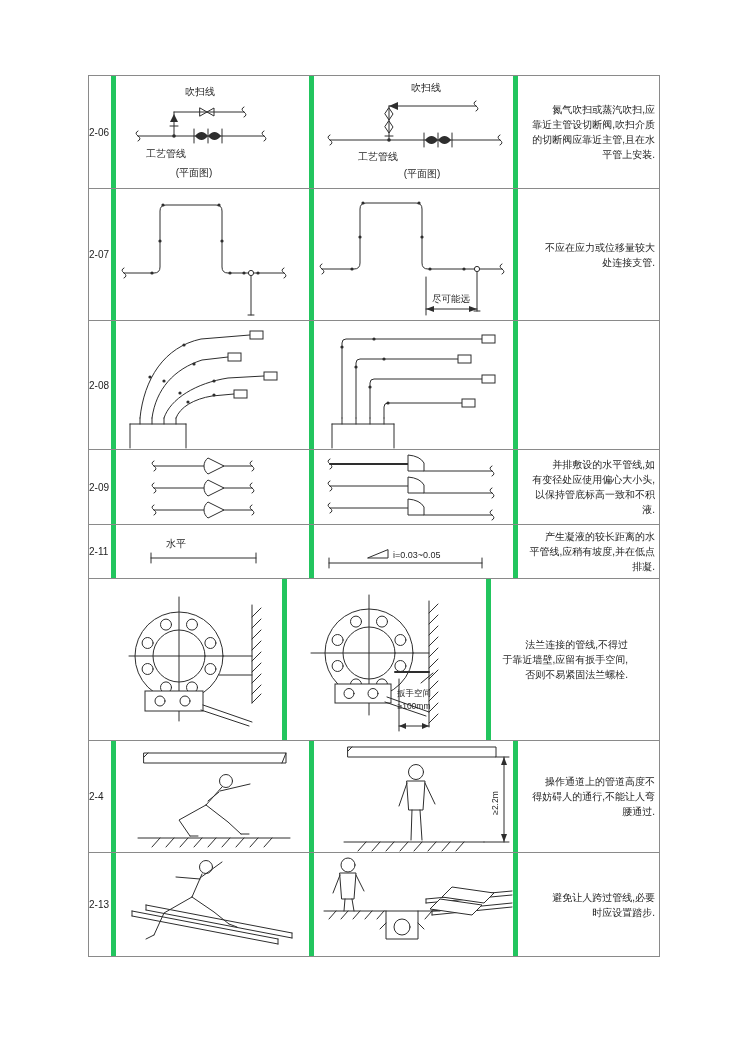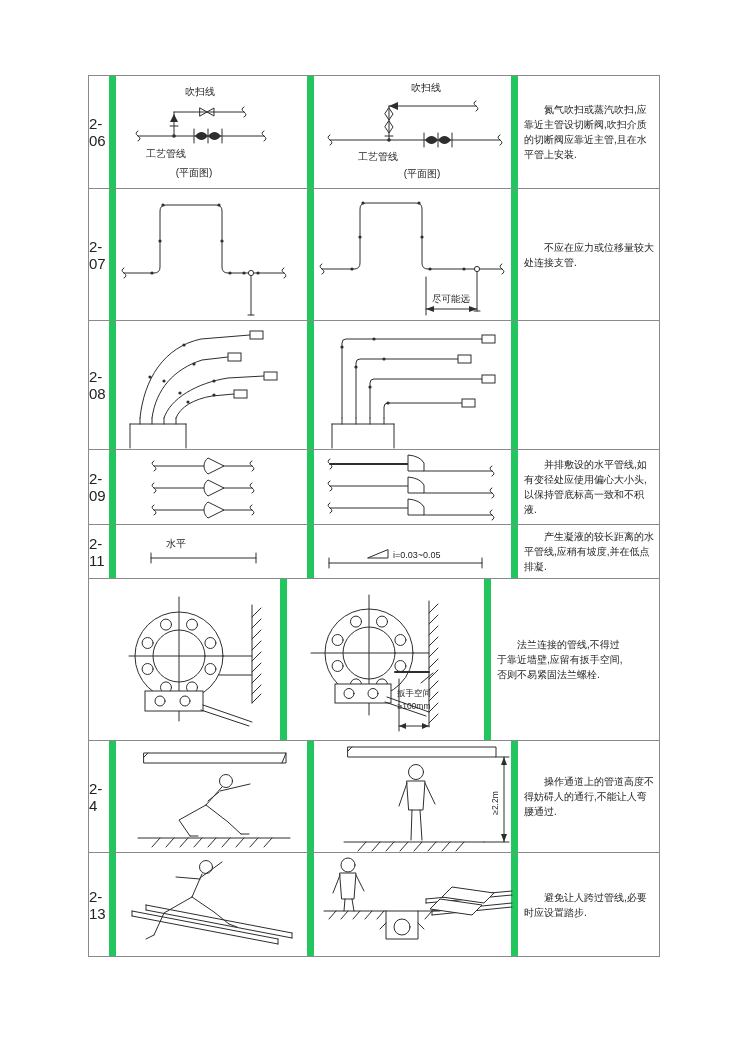--- a/index.html
+++ b/index.html
@@ -2,26 +2,26 @@
 <html><head>
 <meta charset="utf-8">
 <style>
   html,body{margin:0;padding:0;background:#e9e9e9;}
   .page{position:relative;width:750px;height:1062px;background:#ffffff;margin:0 auto;
         font-family:"Liberation Sans",sans-serif;overflow:hidden;}
   .gtable{position:absolute;left:88px;top:75px;width:572px;height:882px;
           border:1px solid #8a8a8a;box-sizing:border-box;}
   .row{display:flex;box-sizing:border-box;border-bottom:1px solid #8a8a8a;}
   .row:last-child{border-bottom:none;}
-  .cid,.c2,.c3,.c4{box-sizing:border-box;border-right:7px solid #22c55e;}
-  .cid{width:27px;display:flex;align-items:center;justify-content:center;
-       font-size:15px;color:#222;}
+  .cid,.c2,.c3,.c4{box-sizing:border-box;border-right:5px solid #22c55e;}
+  .cid{width:27px;display:flex;align-items:center;
+       font-size:10px;color:#222;}
   .c2{width:198px;}
   .c3{width:204px;}
-  .c4{width:141px;border-right:none;display:flex;align-items:center;padding:2px 4px 2px 6px;}
+  .c4{width:141px;border-right:none;display:flex;align-items:center;padding:2px 4px 2px 6px;text-align:right;}
   .c4 p{margin:0;text-indent:2em;font-size:10px;line-height:15px;color:#1f1f1f;}
   svg{display:block;}
   .s{stroke:#2e2e2e;fill:none;stroke-width:1;stroke-linecap:round;stroke-linejoin:round;}
   .s2{stroke:#2e2e2e;fill:none;stroke-width:2;stroke-linecap:round;}
   .f{fill:#2e2e2e;stroke:none;}
   .wf{fill:#ffffff;stroke:#2e2e2e;stroke-width:1;}
   svg text{font-family:"Liberation Sans",sans-serif;fill:#1f1f1f;}
 </style>
 </head>
 <body>

